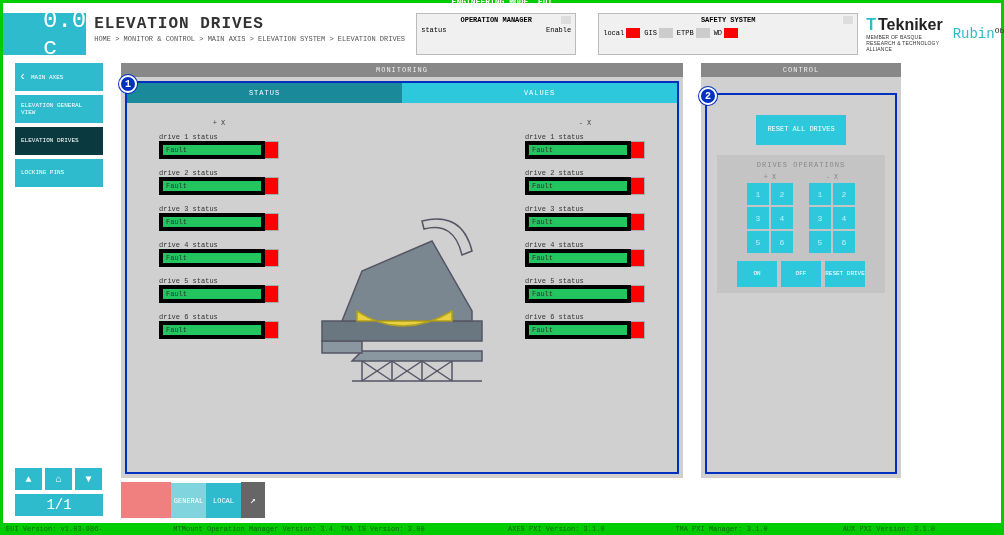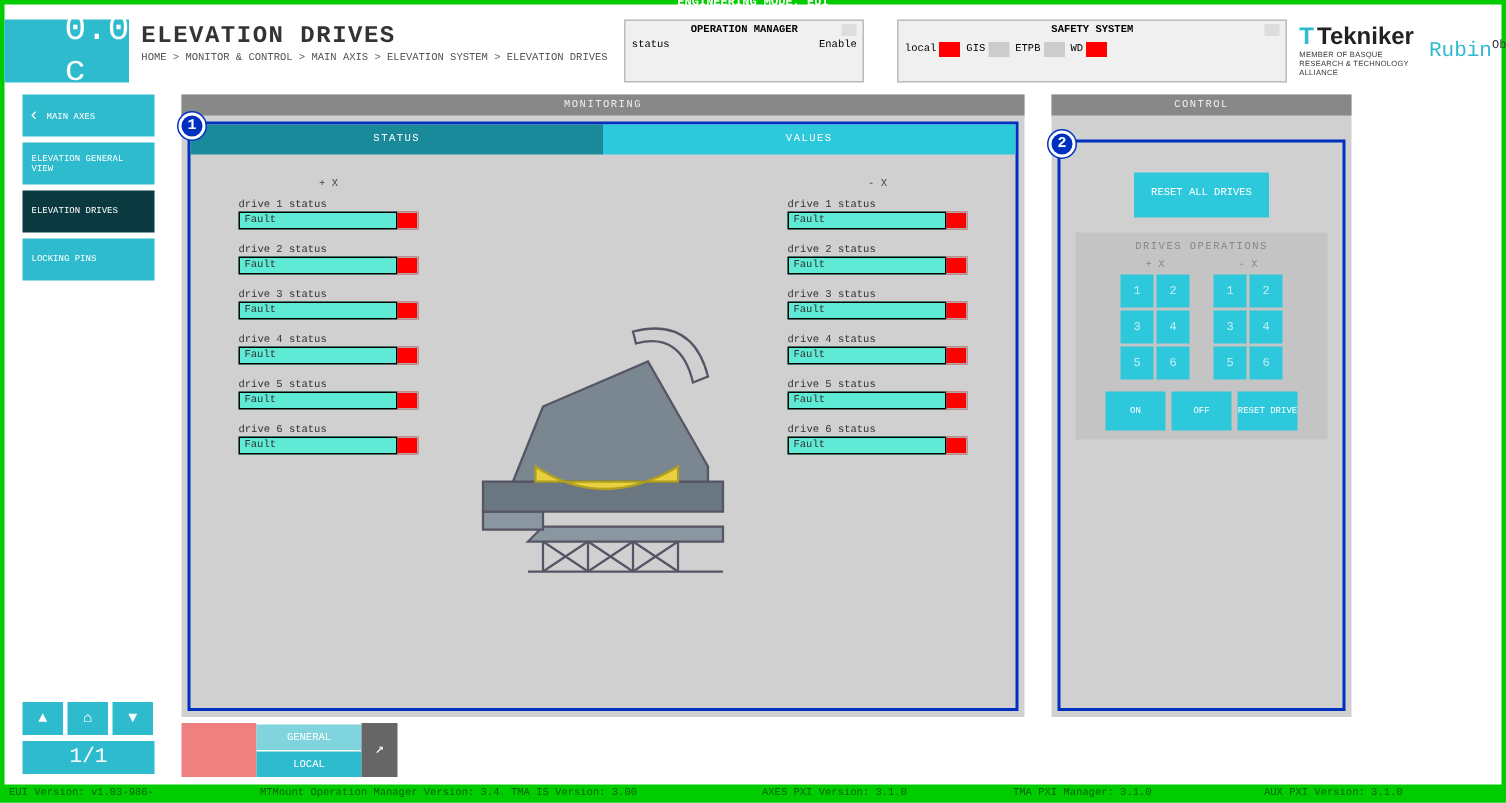--- a/index.html
+++ b/index.html
@@ -49,38 +49,38 @@
   .tabs { display: flex; height: 20px; }
   .tab { flex: 1; display:flex; align-items:center; justify-content:center; font-size: 7px; color: #fff; letter-spacing: 1px; }
   .tab1 { background: #1a8a9a; }
   .tab2 { background: #2ec8dc; }
   .driveareas { position: absolute; top: 36px; left: 32px; right: 32px; bottom: 10px; display: flex; }
   .dcol { display: flex; flex-direction: column; gap: 10px; width: 120px; }
   .dcollabel { text-align: center; font-size: 7px; color: #444; margin-bottom: -4px; }
   .drive { }
   .drive .dl { font-size: 7px; color: #333; }
   .drive .dv { display: flex; align-items: stretch; }
-  .drive .dv .txt { flex:1; background: #5eead4; border: 1px solid #000000; font-size: 7px; padding: 1px 3px; color: #333; }
+  .drive .dv .txt { flex:1; background: #22c55e; border: 4px solid #000000; font-size: 7px; padding: 1px 3px; color: #333; }
   .drive .dv .st { width: 14px; background: red; border: 1px solid #aaa; border-left: none; }
   .dia { flex: 1; display:flex; align-items:center; justify-content:center; }
   .dia svg { width: 200px; height: 220px; }
   
   .resetall { display: block; margin: 20px auto 10px; width: 90px; height: 30px; background: #2ec8dc; color: #fff; font-size: 7px; border: none; line-height:1.3; }
   .ops { background: #c4c4c4; margin: 4px 10px; padding: 6px; }
   .ops .olbl { text-align:center; font-size: 7px; color: #888; letter-spacing: 1px; margin-bottom: 4px; }
   .grids { display: flex; gap: 16px; justify-content: center; }
   .grids .gh { text-align:center; font-size: 7px; color: #888; margin-bottom: 2px; }
   .g { display: grid; grid-template-columns: 22px 22px; grid-auto-rows: 22px; gap: 2px; }
   .g .c { background: #2ec8dc; color: #c0f0f4; font-size: 8px; display:flex; align-items:center; justify-content:center; }
   .obtns { display:flex; gap: 4px; justify-content:center; margin-top: 8px; }
   .obtns .ob { width: 40px; height: 26px; background: #2ec8dc; color: #fff; font-size: 6px; border:none; display:flex; align-items:center; justify-content:center; text-align:center; line-height:1.2; }
   
   .footer { position: absolute; left: 118px; right: 6px; bottom: 14px; height: 36px; display: flex; }
   .fred { width: 50px; background: #f08080; }
-  .fbtns { display: flex; flex-direction: column; width: 70px; }
+  .fbtns { display: flex; flex-direction: row; width: 70px; }
   .fbtns .fb { flex:1; background: #2ebbce; color:#fff; font-size: 7px; display:flex; align-items:center; justify-content:center; border-top:1px solid #fff; }
   .fbtns .fb1 { background: #7fd4de; }
   .farrow { width: 24px; background: #666; display:flex; align-items:center; justify-content:center; color:#fff; font-size:10px; }
   .falarm { flex:1; background: #555; color:#fff; display:flex; align-items:center; justify-content:center; font-size: 8px; font-weight:bold; letter-spacing:1px; }
   
   .botbar { position: absolute; left: -3px; right: -3px; bottom: -3px; height: 12px; background: #00cc00; display: flex; color: #006600; font-size: 7px; align-items: center; }
   .botbar .bseg { flex:1; padding: 0 6px; white-space: nowrap; overflow: hidden; }
 </style>
 </head>
 <body>

